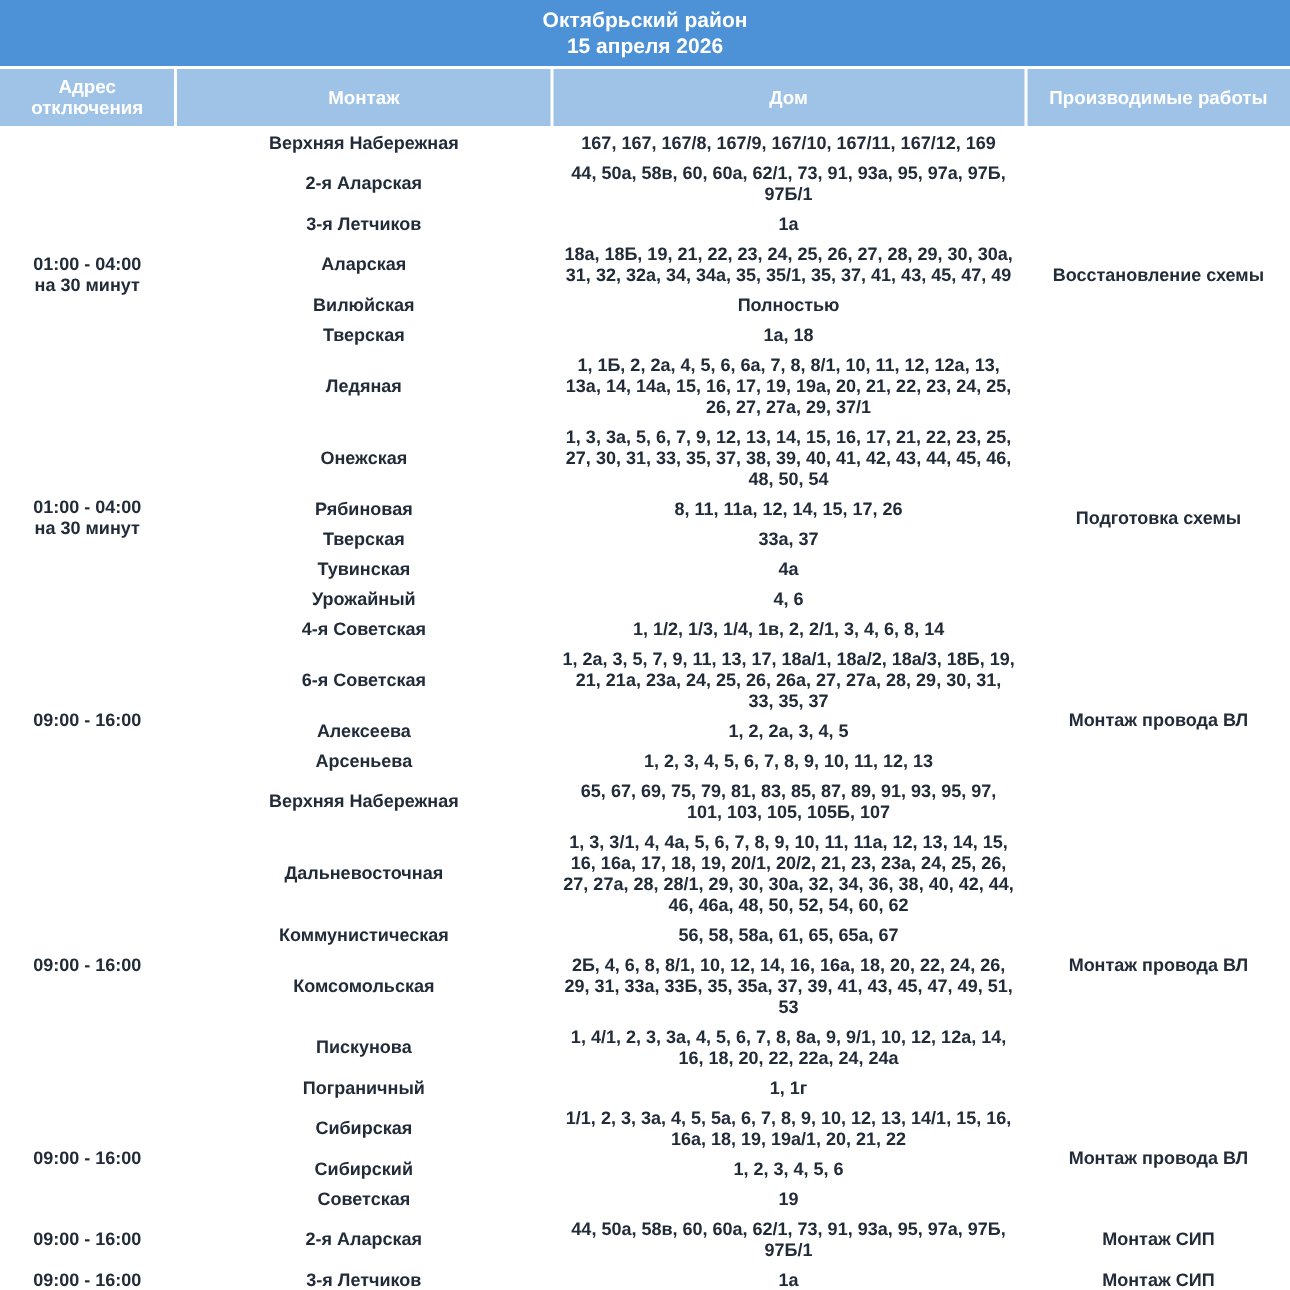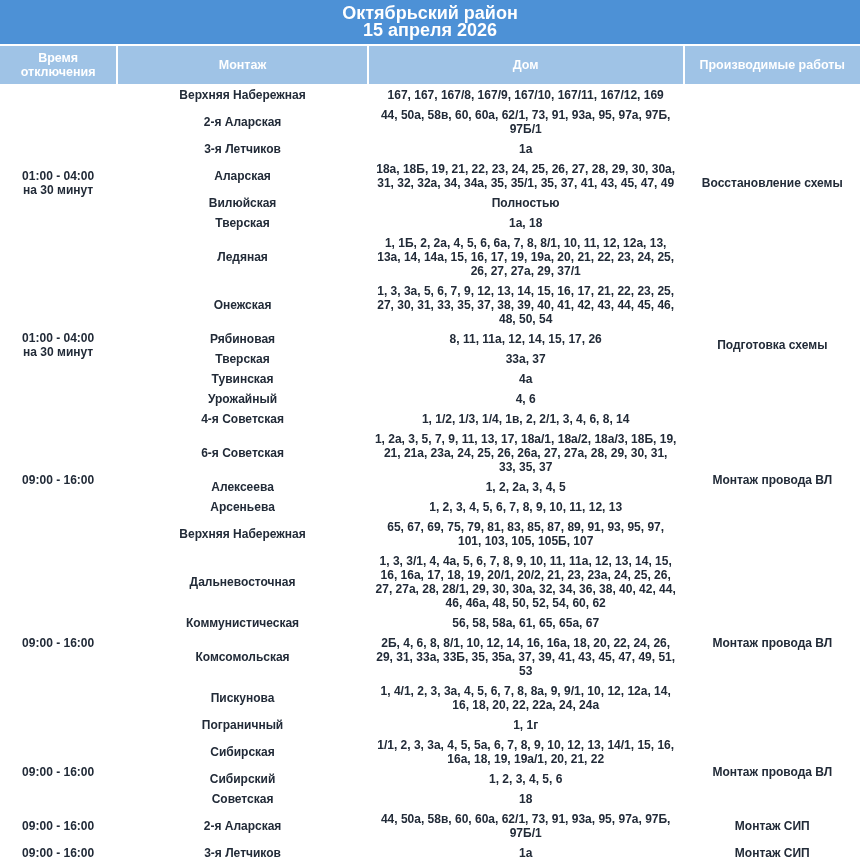--- a/index.html
+++ b/index.html
@@ -28,21 +28,21 @@
   }
   td {
     text-align: center;
     vertical-align: middle;
     overflow: hidden;
   }
   .main-header {
     background: var(--title-bg, #4d91d6);
     color: var(--header-text, #ffffff);
     font-weight: bold;
-    font-size: 18px;
+    font-size: 14px;
     line-height: 17px;
     height: 40px;
     padding: 2px;
   }
   .col-header {
     background: var(--colhdr-bg, #9fc3e6);
     color: var(--header-text, #ffffff);
     font-weight: bold;
     font-size: 12.5px;
     line-height: 14px;
@@ -72,21 +72,21 @@
       <col style="width:175px">
     </colgroup>
     <thead>
       <tr>
         <td colspan="4" class="main-header">
           <div>Октябрьский район</div>
           <div>15 апреля 2026</div>
         </td>
       </tr>
       <tr>
-        <td class="col-header">Время отключения</td>
+        <td class="col-header">Адрес отключения</td>
         <td class="col-header">Монтаж</td>
         <td class="col-header">Дом</td>
         <td class="col-header">Производимые работы</td>
       </tr>
     </thead>
     <tbody>
         <tr>
           <td rowspan="7" class="cell time-cell bg-light">01:00 - 04:00
 на 30 минут</td>
           <td class="cell addr-cell bg-light">Верхняя Набережная</td>
@@ -189,21 +189,21 @@
           <td class="cell addr-cell bg-light">Сибирская</td>
           <td class="cell houses-cell bg-light">1/1, 2, 3, 3а, 4, 5, 5а, 6, 7, 8, 9, 10, 12, 13, 14/1, 15, 16, 16а, 18, 19, 19а/1, 20, 21, 22</td>
           <td rowspan="3" class="cell work-cell bg-light">Монтаж провода ВЛ</td>
         </tr>
         <tr>
           <td class="cell addr-cell bg-blue">Сибирский</td>
           <td class="cell houses-cell bg-blue">1, 2, 3, 4, 5, 6</td>
         </tr>
         <tr>
           <td class="cell addr-cell bg-light">Советская</td>
-          <td class="cell houses-cell bg-light">18</td>
+          <td class="cell houses-cell bg-light">19</td>
         </tr>
         <tr>
           <td rowspan="1" class="cell time-cell bg-blue">09:00 - 16:00</td>
           <td class="cell addr-cell bg-blue">2-я Аларская</td>
           <td class="cell houses-cell bg-blue">44, 50а, 58в, 60, 60а, 62/1, 73, 91, 93а, 95, 97а, 97Б, 97Б/1</td>
           <td rowspan="1" class="cell work-cell bg-blue">Монтаж СИП</td>
         </tr>
         <tr>
           <td rowspan="1" class="cell time-cell bg-light">09:00 - 16:00</td>
           <td class="cell addr-cell bg-light">3-я Летчиков</td>

